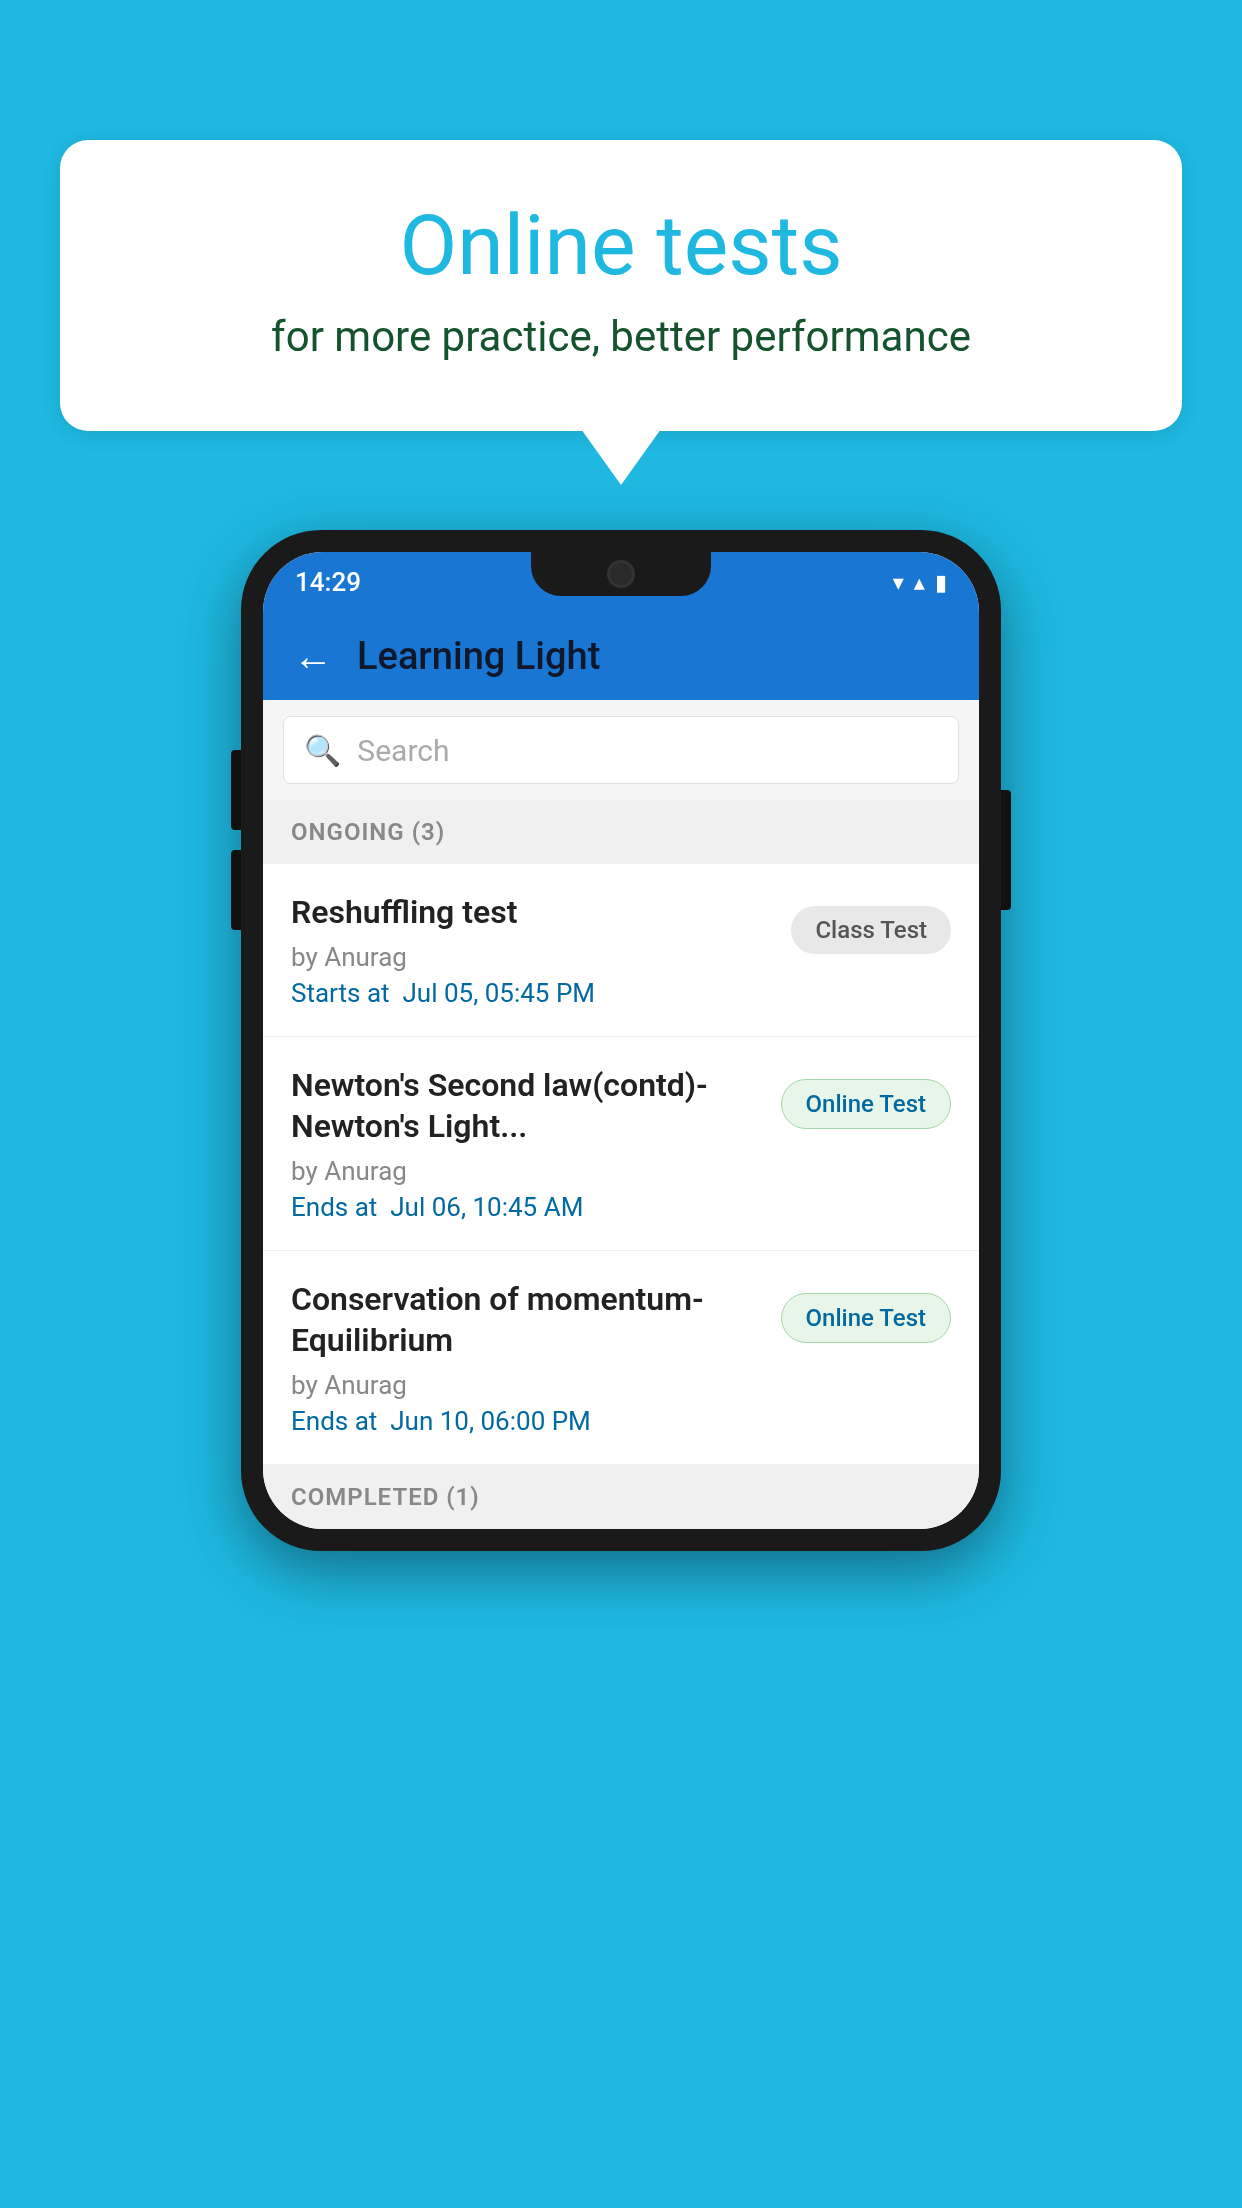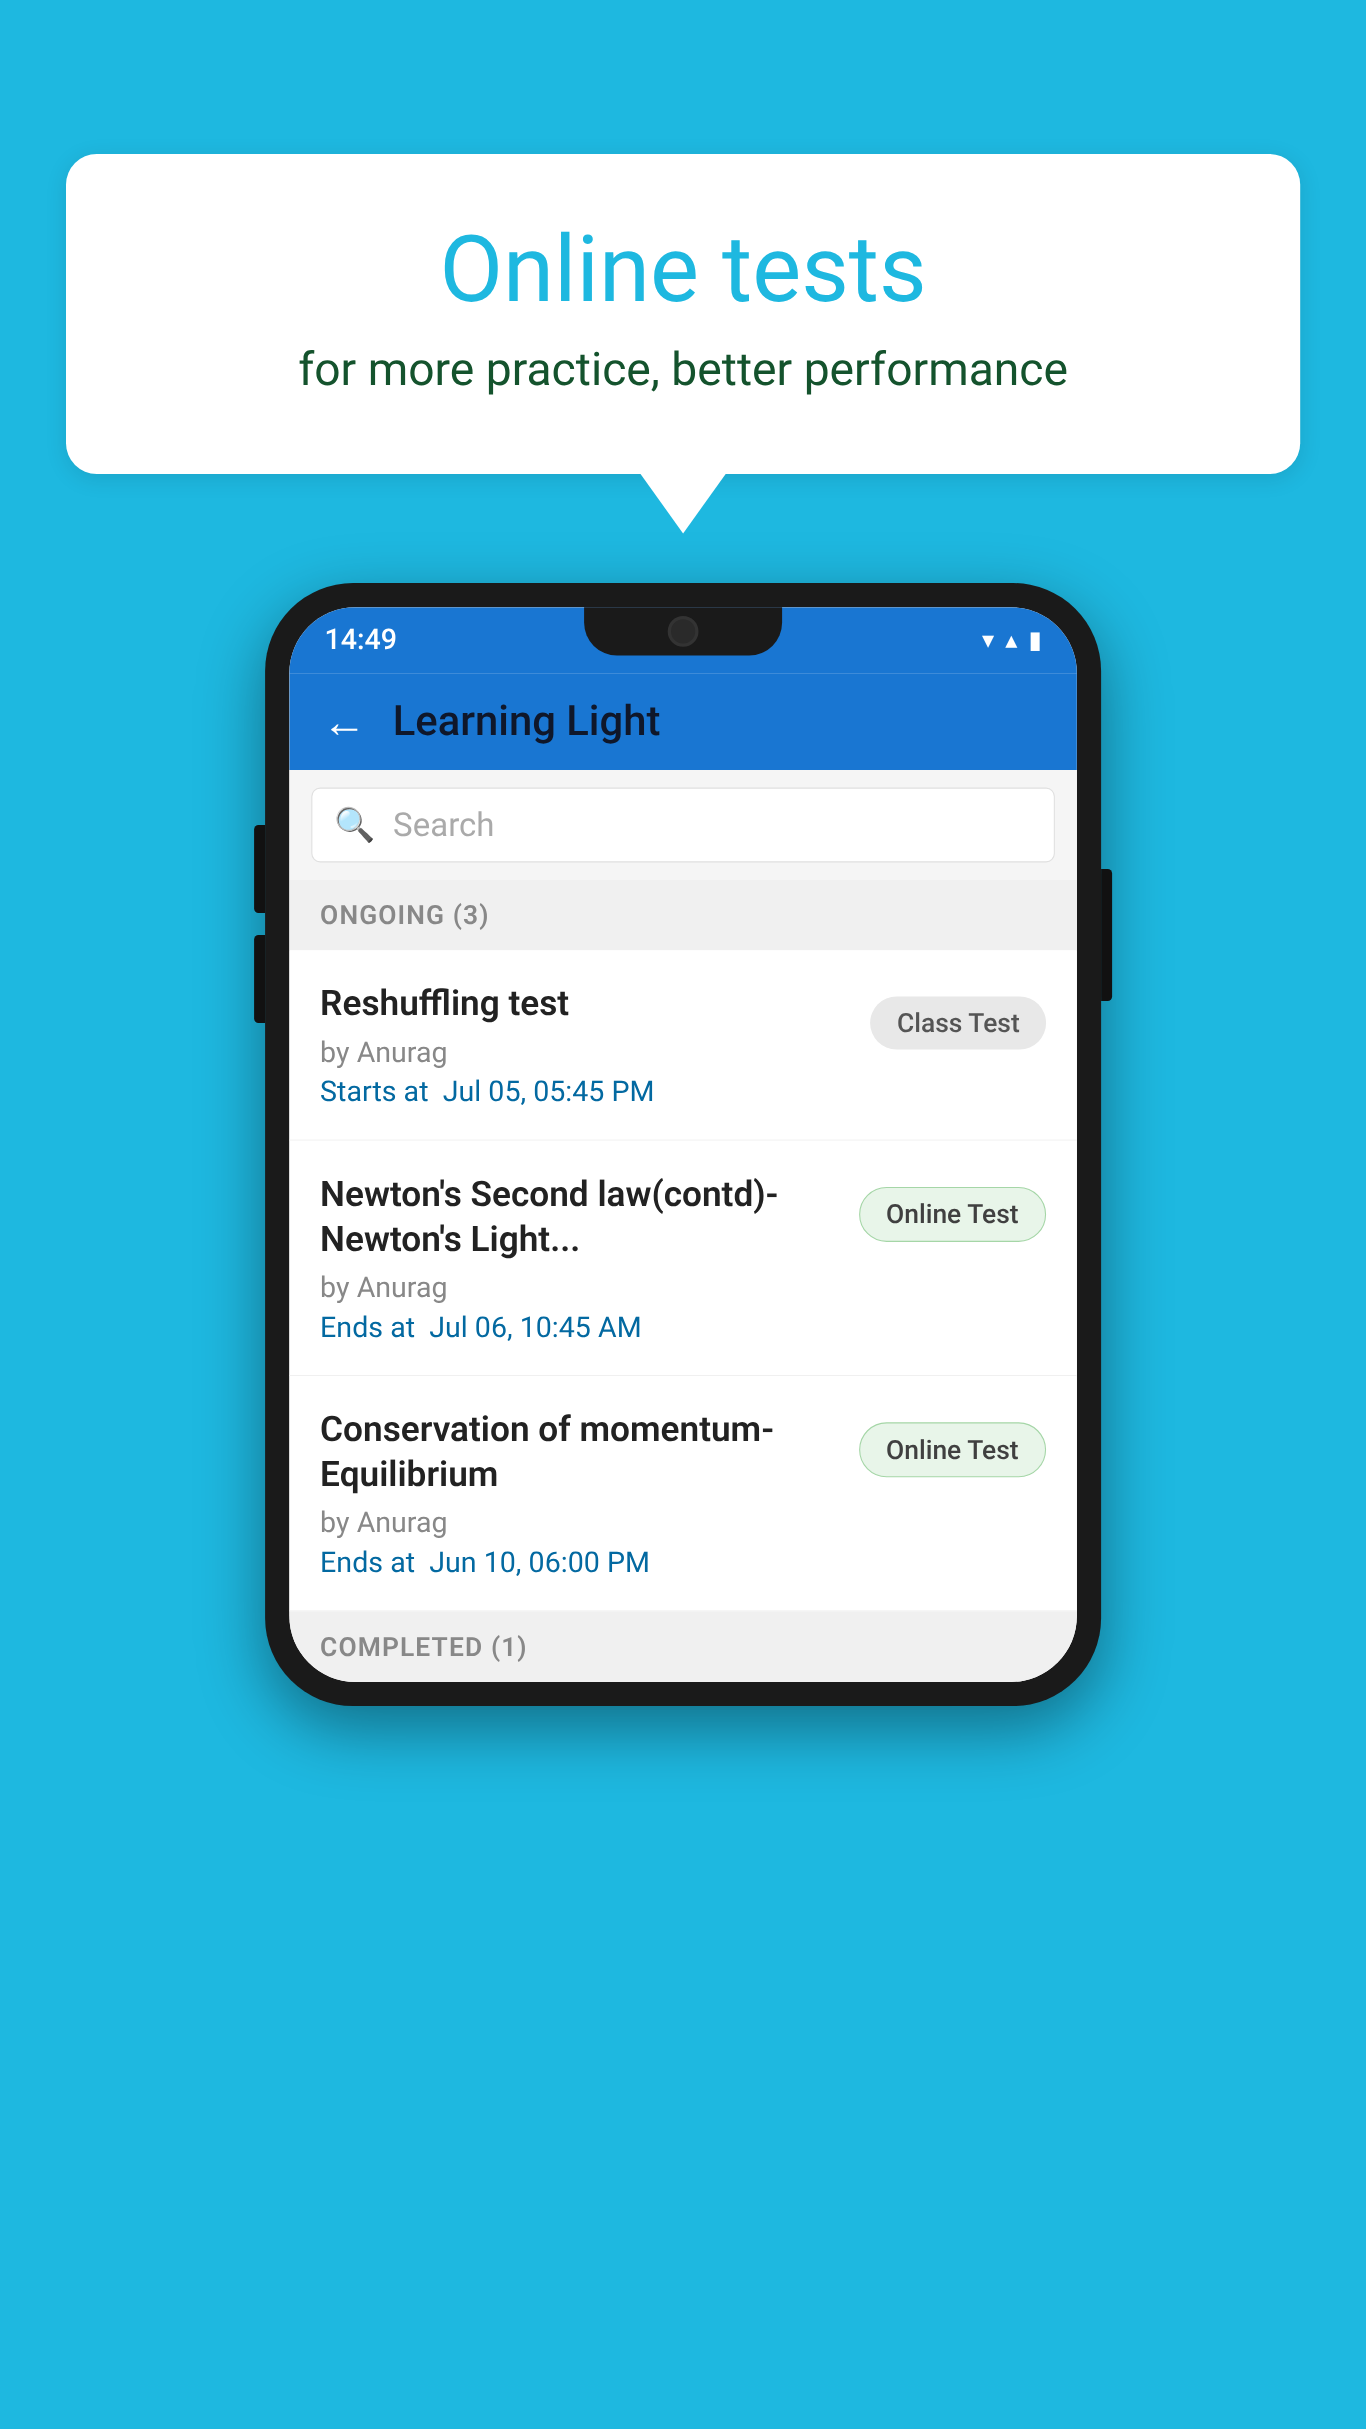--- a/index.html
+++ b/index.html
@@ -310,21 +310,21 @@
       flex-shrink: 0;
     }
 
     .badge-class {
       background: #e8e8e8;
       color: #555;
     }
 
     .badge-online {
       background: #e8f5e9;
-      color: #404040;
+      color: #0369a1;
       border: 1.5px solid #a5d6a7;
     }
   </style>
 </head>
 <body>
 
 <div class="speech-bubble-container">
   <div class="speech-bubble">
     <div class="bubble-title">Online tests</div>
     <div class="bubble-subtitle">for more practice, better performance</div>
@@ -338,21 +338,21 @@
       <div class="phone-camera"></div>
     </div>
 
     <div class="phone-button-left"></div>
     <div class="phone-button-left2"></div>
     <div class="phone-button-right"></div>
 
     <div class="phone-screen">
 
       <div class="status-bar">
-        <span class="status-time">14:49</span>
+        <span class="status-time">14:29</span>
         <div class="status-icons">
           <span class="wifi-icon">▾</span>
           <span class="signal-icon">▴</span>
           <span class="battery-icon">▮</span>
         </div>
       </div>
 
       <div class="app-header">
         <span class="back-arrow">←</span>
         <span class="app-title">Learning Light</span>

